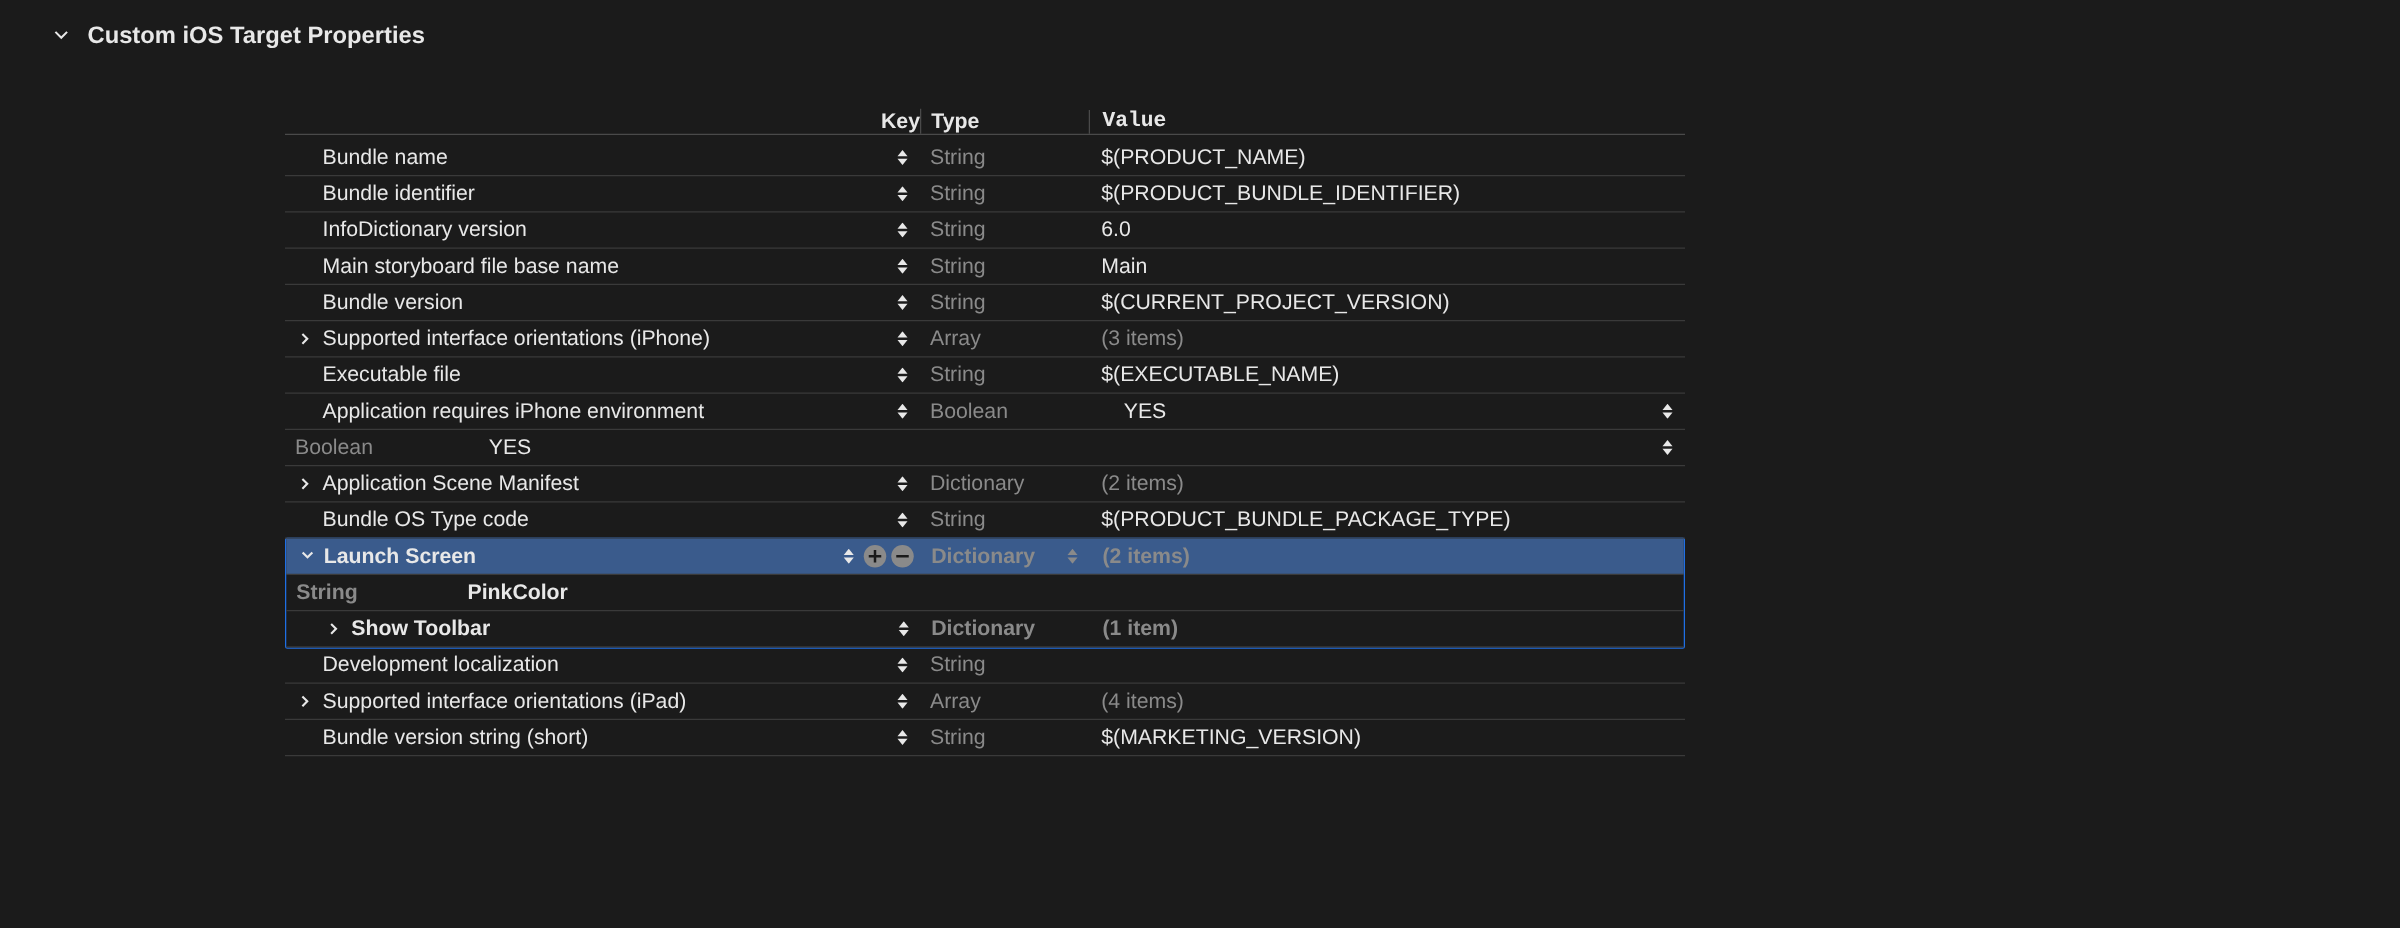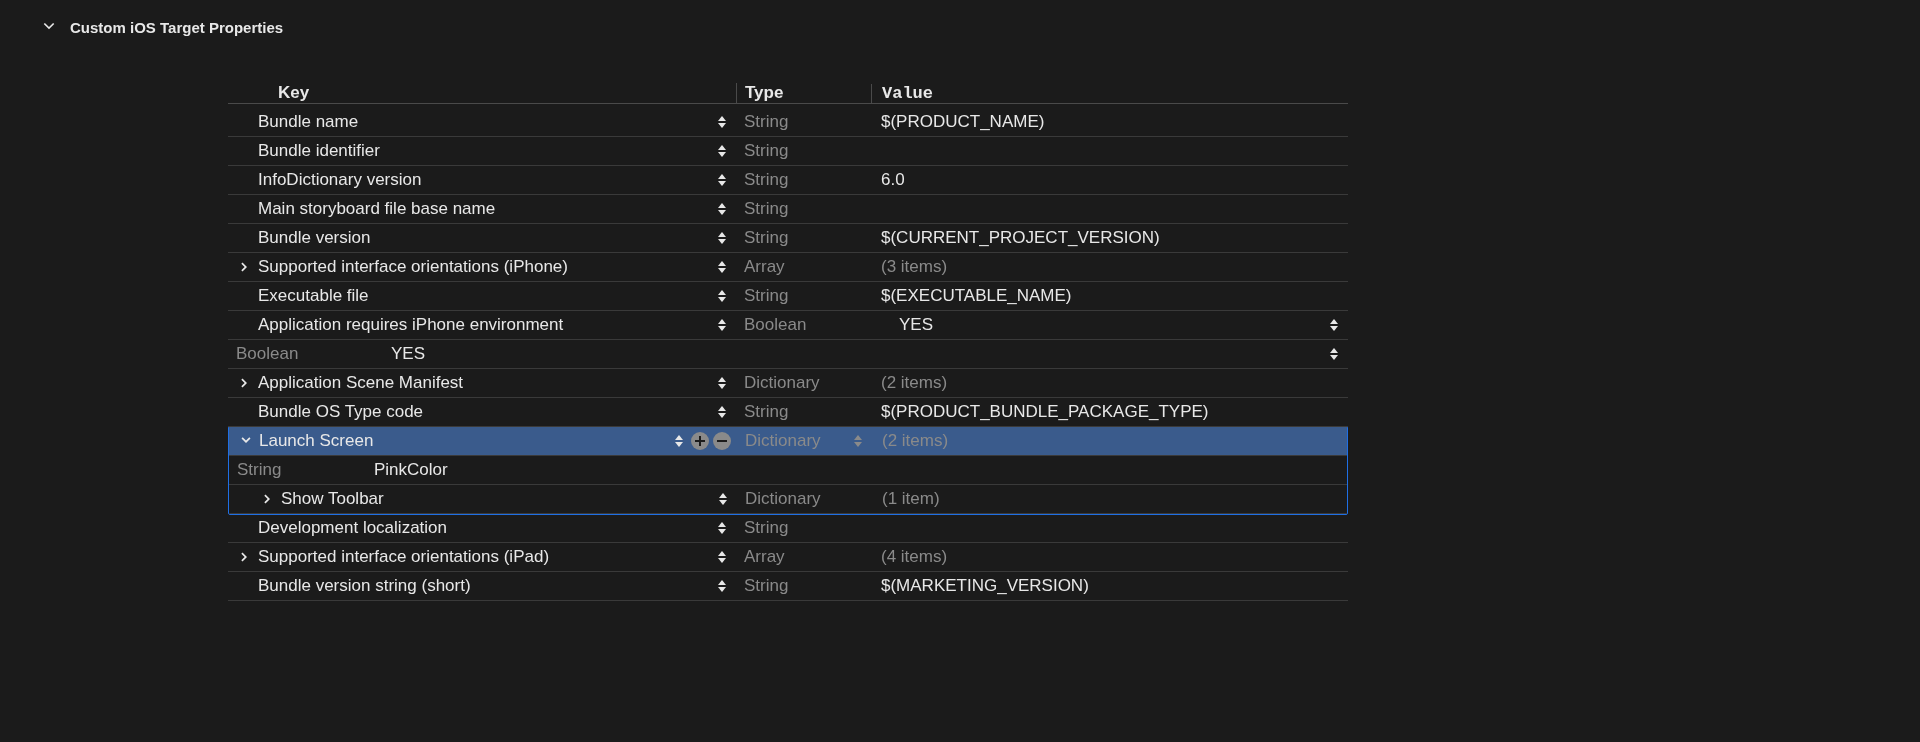--- a/index.html
+++ b/index.html
@@ -9,46 +9,46 @@
     --row-border:#3a3a3a;
     --row-border-light:#4a4a4a;
     --sel-bg:#3a5b8c;
     --sel-border:#1f6fe5;
     --header-sep:#4a4a4a;
   }
   *{box-sizing:border-box;}
   html,body{margin:0;padding:0;background:var(--bg);color:var(--fg);font-family:-apple-system,BlinkMacSystemFont,"Helvetica Neue",Arial,sans-serif;font-size:17px;}
   body{width:1920px;height:742px;overflow:hidden;}
   .wrap{padding:18px 0 0 40px;}
-  .section-header{display:flex;align-items:center;gap:12px;font-weight:700;font-size:15px;margin-bottom:38px;}
+  .section-header{display:flex;align-items:center;gap:12px;font-weight:700;font-size:19px;margin-bottom:38px;}
   .disclosure{display:inline-flex;width:18px;height:18px;align-items:center;justify-content:center;}
   .table-area{margin-left:188px;width:1120px;}
   .col-headers{display:flex;align-items:flex-end;height:30px;border-bottom:1px solid var(--row-border-light);margin-bottom:4px;}
-  .hk{flex:0 0 508px;padding-left:50px;font-weight:700;}
+  .hk{flex:0 0 508px;padding-left:50px;font-weight:700;text-align:right;}
   .ht{flex:0 0 135px;border-left:1px solid var(--header-sep);padding:0 8px;font-weight:700;}
   .hv{flex:1 1 auto;border-left:1px solid var(--header-sep);padding:0 10px;font-weight:700;font-family:Liberation Mono, monospace;}
   .rows{}
   .row{display:flex;height:29px;border-bottom:1px solid var(--row-border);position:relative;}
   .row .cell-key{flex:0 0 508px;display:flex;align-items:center;position:relative;}
   .row .cell-type{flex:0 0 135px;color:var(--fg-dim);display:flex;align-items:center;justify-content:space-between;padding-right:6px;}
   .row .cell-type .tlabel{padding-left:8px;}
   .row .cell-val{flex:1 1 auto;display:flex;align-items:center;justify-content:space-between;padding-left:10px;padding-right:6px;}
   .row .cell-val .vlabel{white-space:nowrap;}
   .stepper{display:inline-flex;flex-direction:column;align-items:center;justify-content:center;width:16px;height:18px;color:var(--fg);}
   .stepper.dim{color:var(--fg-dim);}
   .stepper svg{display:block;}
   .disc-cell{width:18px;display:inline-flex;align-items:center;justify-content:center;margin-right:4px;}
   .key-indent-0 .disc-cell{margin-left:8px;}
   .key-indent-1 .disc-cell{margin-left:30px;}
   .key-text{white-space:nowrap;}
   .key-stepper-wrap{position:absolute;right:6px;display:flex;align-items:center;gap:4px;}
   .addrm{display:inline-flex;align-items:center;justify-content:center;width:18px;height:18px;border-radius:50%;background:#8a8a8a;color:#1b1b1b;}
   .val-dim{color:var(--fg-dim);}
   .val-indent{padding-left:18px;}
-  .sel-group{border:1.5px solid var(--sel-border);border-radius:2px;margin:-1px 0;}
+  .sel-group{border:1.5px solid var(--sel-border);border-radius:2px;margin:-1px 0;font-weight:bold;}
   .row.selected{background:var(--sel-bg);}
   svg{fill:currentColor;}
   .chev-down,.chev-right{color:var(--fg);}
 </style>
 </head>
 <body>
 
 <div class="wrap">
   <div class="section-header">
     <span class="disclosure">
@@ -99,20 +99,23 @@
                 </svg>
                 <svg width="10" height="6" viewBox="0 0 10 6">
                   <path d="M5 6 L1 1 L9 1 Z"></path>
                 </svg>
               </span>
             </span>
           </div>
           <div class="cell-type">
             <span class="tlabel">String</span>
           </div>
+          <div class="cell-val">
+            <span class="vlabel">$(PRODUCT_BUNDLE_IDENTIFIER)</span>
+          </div>
         </div>
         <div class="row">
           <div class="cell-key key-indent-0">
             <span class="disc-cell"></span>
             <span class="key-text">InfoDictionary version</span>
             <span class="key-stepper-wrap">
               <span class="stepper">
                 <svg width="10" height="6" viewBox="0 0 10 6">
                   <path d="M5 0 L9 5 L1 5 Z"></path>
                 </svg>
@@ -139,20 +142,23 @@
                   <path d="M5 0 L9 5 L1 5 Z"></path>
                 </svg>
                 <svg width="10" height="6" viewBox="0 0 10 6">
                   <path d="M5 6 L1 1 L9 1 Z"></path>
                 </svg>
               </span>
             </span>
           </div>
           <div class="cell-type">
             <span class="tlabel">String</span>
+          </div>
+          <div class="cell-val">
+            <span class="vlabel">Main</span>
           </div>
         </div>
         <div class="row">
           <div class="cell-key key-indent-0">
             <span class="disc-cell"></span>
             <span class="key-text">Bundle version</span>
             <span class="key-stepper-wrap">
               <span class="stepper">
                 <svg width="10" height="6" viewBox="0 0 10 6">
                   <path d="M5 0 L9 5 L1 5 Z"></path>

